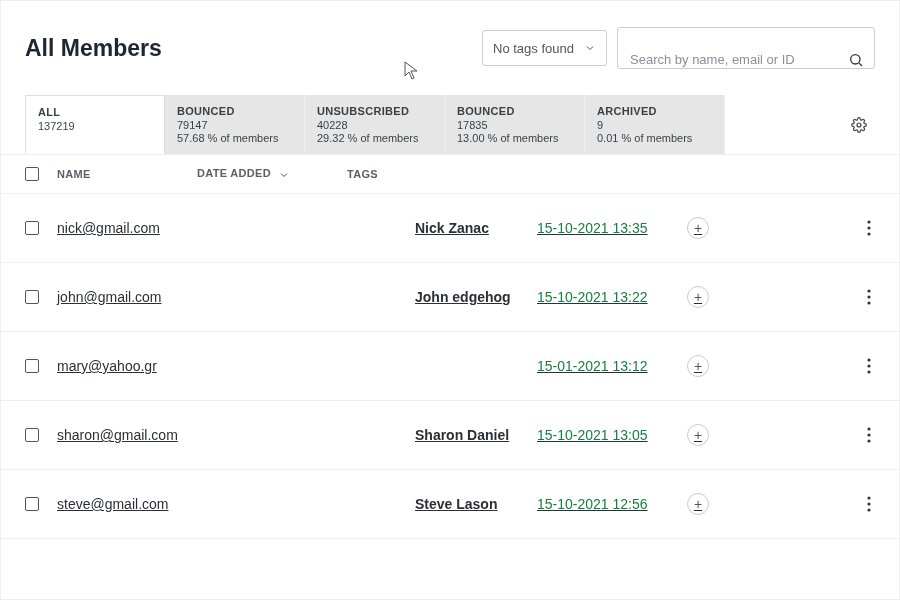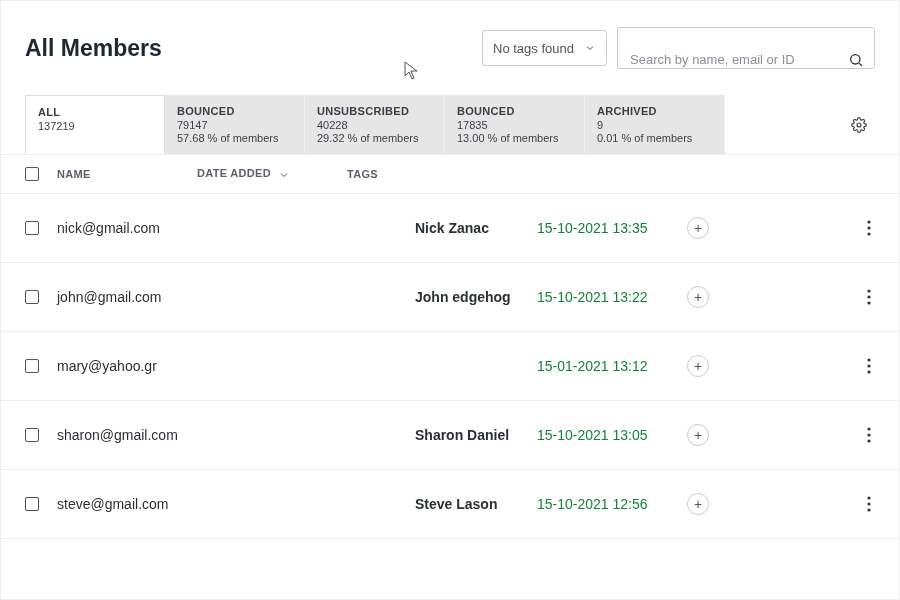--- a/index.html
+++ b/index.html
@@ -141,20 +141,21 @@
 
   
   .row {
     display: flex;
     align-items: center;
     padding: 22px 24px;
     border-bottom: 1px solid #eee;
     font-size: 14px;
     color: #2b2f36;
     background: #fff;
+    text-decoration: underline;
   }
   .row .col-name { font-weight: 700; padding-left: 18px; }
   .row .col-date { color: #15803d; }
   .cb {
     width: 14px; height: 14px;
     border: 1.5px solid #555;
     border-radius: 2px;
     display:inline-block;
     cursor:pointer;
   }

